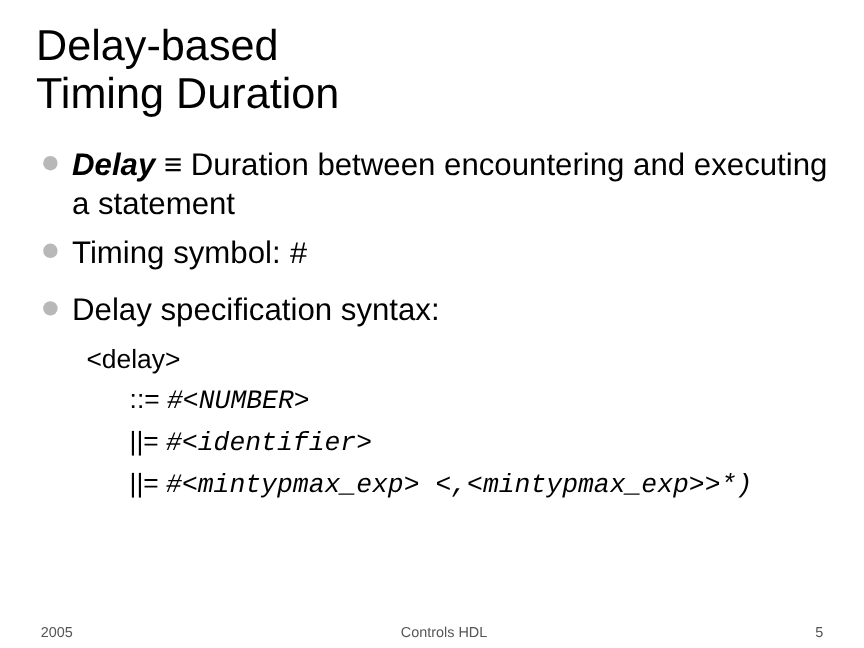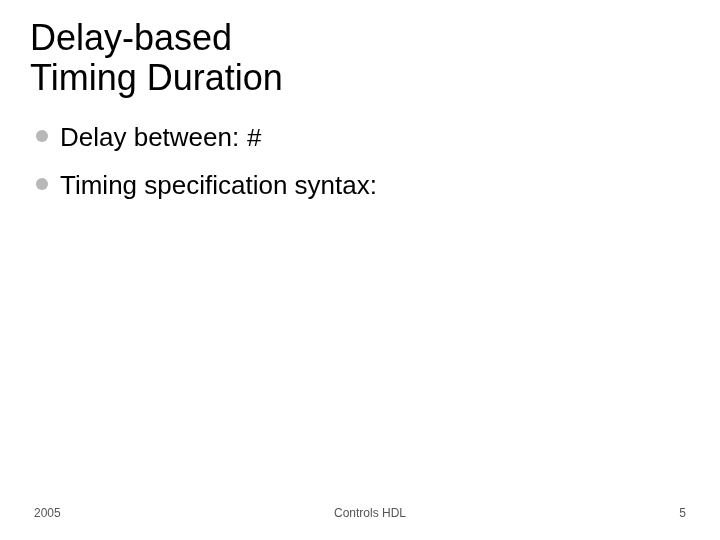--- a/index.html
+++ b/index.html
@@ -47,48 +47,63 @@
   .italic{font-style:italic}
   .mono{font-family:"Courier New",monospace}
   .syntax{
     margin:6px 0 0 42px;
     font-size:22px;
     line-height:1.5;
   }
   .syntax .l2{padding-left:36px}
   .footer{
     position:absolute;
-    bottom:20px;left:0;right:0;
+    bottom:6px;left:0;right:0;
     display:flex;
     justify-content:space-between;
     align-items:flex-end;
     font-size:12px;
     color:#555;
     padding:0 34px;
   }
 </style>
 </head>
 <body>
 
 <div class="slide">
 
   <h1 class="title">
     <span>Delay-based</span><br>
     <span>Timing Duration</span>
   </h1>
 
   <ul class="bullets">
     <li>
-      <span>Delay between: </span><span class="mono">#</span>
+      <span class="bold italic">Delay</span><span> ≡ </span><span>Duration between encountering and executing a statement</span>
+    </li>
+    <li>
+      <span>Timing symbol: </span><span class="mono">#</span>
     </li>
     <li style="margin-top:14px">
-      <span>Timing specification syntax:</span>
+      <span>Delay specification syntax:</span>
     </li>
   </ul>
 
+  <div class="syntax">
+    <div>&lt;delay&gt;</div>
+    <div class="l2">
+      <span>::= </span><span class="mono italic">#&lt;NUMBER&gt;</span>
+    </div>
+    <div class="l2">
+      <span>||= </span><span class="mono italic">#&lt;identifier&gt;</span>
+    </div>
+    <div class="l2">
+      <span>||= </span><span class="mono italic">#&lt;mintypmax_exp&gt; &lt;,&lt;mintypmax_exp&gt;&gt;*)</span>
+    </div>
+  </div>
 
   <div class="footer">
     <span>2005</span>
     <span>Controls HDL</span>
     <span>5</span>
   </div>
 
 </div>
 
 </body></html>

